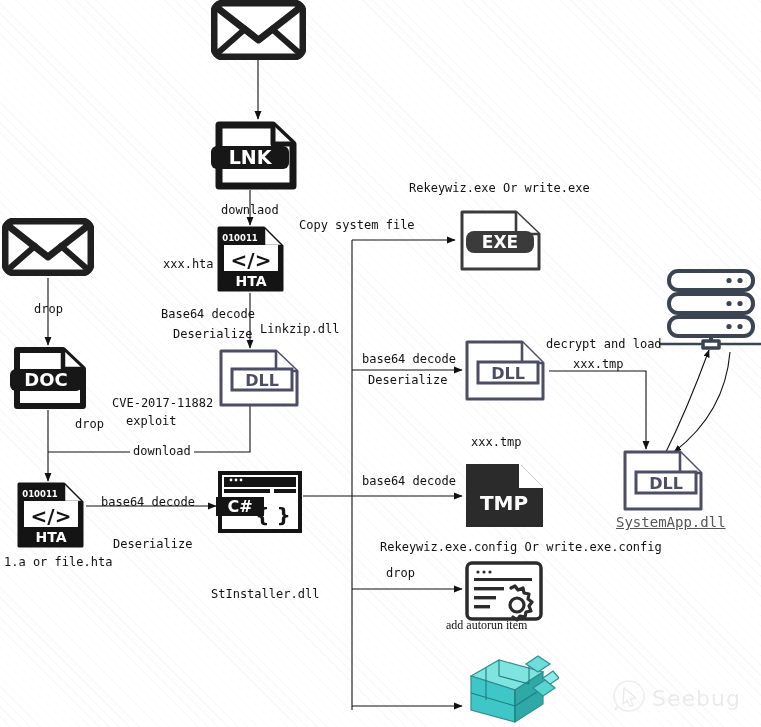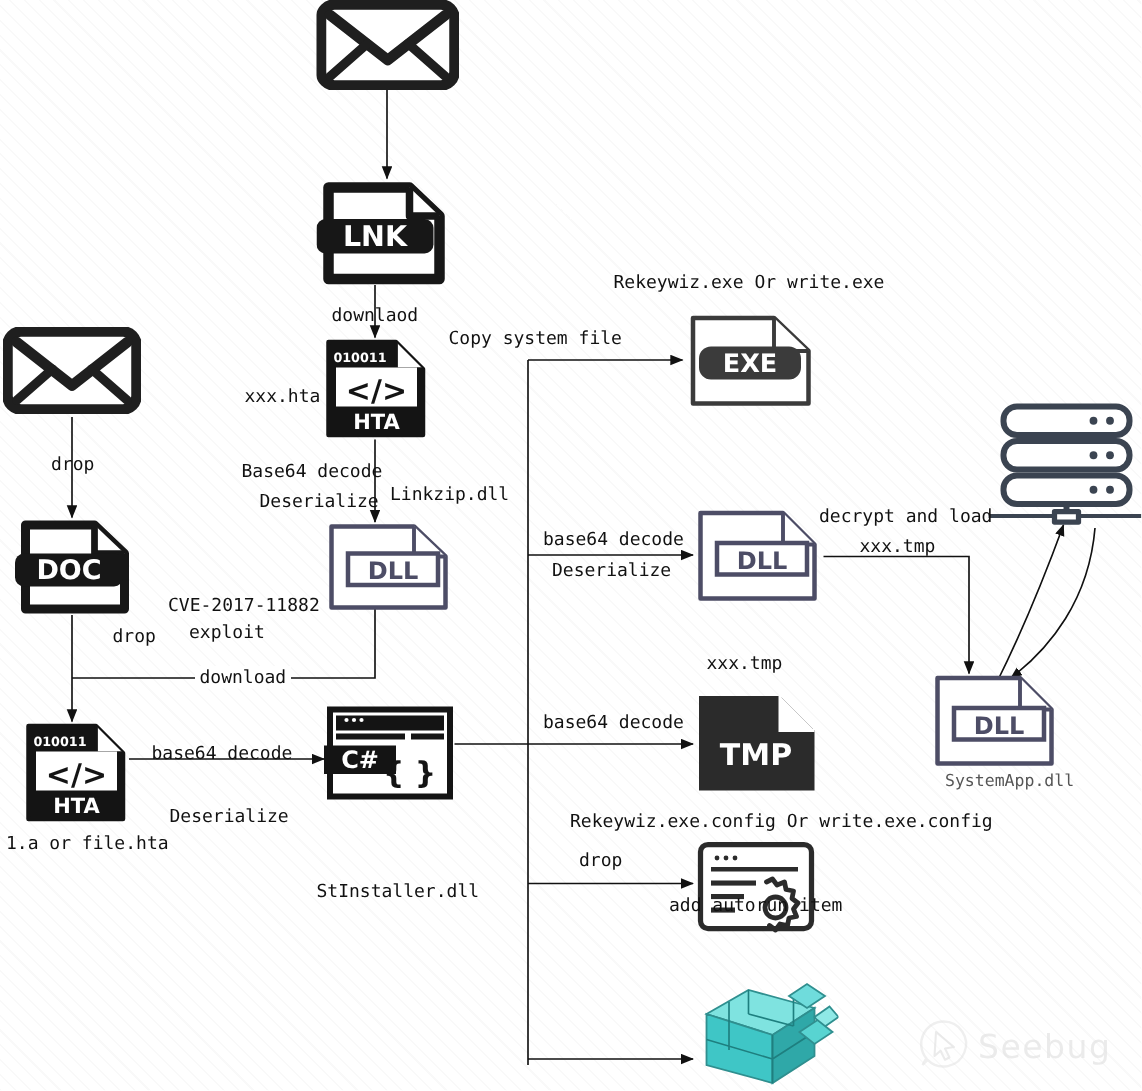--- a/index.html
+++ b/index.html
@@ -231,21 +231,21 @@
         <circle cx="20" cy="12" r="1.6" fill="#2b2b2b"></circle>
         <circle cx="26" cy="12" r="1.6" fill="#2b2b2b"></circle>
       <rect x="10" y="18" width="58" height="3" fill="#2b2b2b"></rect>
       <rect x="10" y="27" width="30" height="3.4" fill="#2b2b2b"></rect>
       <rect x="10" y="36" width="22" height="3.4" fill="#2b2b2b"></rect>
       <rect x="10" y="45" width="16" height="3.4" fill="#2b2b2b"></rect>
       <path d="M47 28 l4 -2 l3 4 l5 -2 l1 5 l5 1 l-1 5 l4 3 l-3 4 l2 5 l-5 1 l-1 5 l-5 -1 l-3 4 l-4 -3" fill="none" stroke="#2b2b2b" stroke-width="3.2" stroke-linejoin="round" stroke-linecap="round"></path>
       <circle cx="53" cy="45" r="7" fill="none" stroke="#2b2b2b" stroke-width="3.2"></circle>
     </svg>
   </div>
-  <div class="lbl" style="left:446px;top:596px;">add autorun item</div>
+  <div class="lbl" style="left:446px;top:618px;font-family:Liberation Serif, serif;">add autorun item</div>
 
   <div class="node" style="left:463px;top:650px;">
     <svg width="96" height="76" viewBox="0 0 96 76">
       <g stroke="#2f8f8f" stroke-width="1.2">
         <path d="M8 26 L36 10 L80 22 L52 40 Z" fill="#7fe3e0"></path>
         <path d="M8 26 L52 40 L52 72 L8 60 Z" fill="#3fc6c6"></path>
         <path d="M52 40 L80 22 L80 54 L52 72 Z" fill="#2fa8a8"></path>
         <path d="M23 18 L23 50 M52 40 L52 72 M8 43 L52 56 M52 56 L80 38" fill="none" stroke="#1e7f7f" stroke-width="1.1"></path>
         <path d="M36 10 L36 26 M36 26 L66 34 M66 34 L66 14" fill="none" stroke="#1e7f7f" stroke-width="1.1"></path>
       </g>
@@ -258,21 +258,21 @@
   </div>
 
   <div class="node" style="left:622px;top:450px;">
     <svg width="84" height="62" viewBox="0 0 84 62">
       <path d="M3 2 H58 L79 23 V59 H3 Z" fill="#fff" stroke="#4d4d66" stroke-width="3" stroke-linejoin="round"></path>
       <path d="M58 2 V23 H79" fill="#fff" stroke="#4d4d66" stroke-width="2.6" stroke-linejoin="round"></path>
       <rect x="14" y="22" width="60" height="21" fill="#fff" stroke="#4d4d66" stroke-width="3"></rect>
       <text x="44" y="39" font-family="DejaVu Sans, sans-serif" font-size="16" font-weight="bold" fill="#4d4d66" text-anchor="middle">DLL</text>
     </svg>
   </div>
-  <div class="lbl" style="left:630px;top:514px;font-size:11px;color:#555;">SystemApp.dll</div>
+  <div class="lbl" style="left:616px;top:514px;font-size:14px;color:#555;text-decoration:underline;">SystemApp.dll</div>
 
   <div class="node" style="left:665px;top:268px;">
     <svg width="96" height="82" viewBox="0 0 96 82">
       <rect x="4" y="3" width="84" height="19" rx="9" fill="#fff" stroke="#3b4451" stroke-width="4"></rect>
       <circle cx="64" cy="12.5" r="2.6" fill="#3b4451"></circle>
         <circle cx="75" cy="12.5" r="2.6" fill="#3b4451"></circle>
       <rect x="4" y="26" width="84" height="19" rx="9" fill="#fff" stroke="#3b4451" stroke-width="4"></rect>
       <circle cx="64" cy="35.5" r="2.6" fill="#3b4451"></circle>
         <circle cx="75" cy="35.5" r="2.6" fill="#3b4451"></circle>
       <rect x="4" y="49" width="84" height="19" rx="9" fill="#fff" stroke="#3b4451" stroke-width="4"></rect>

